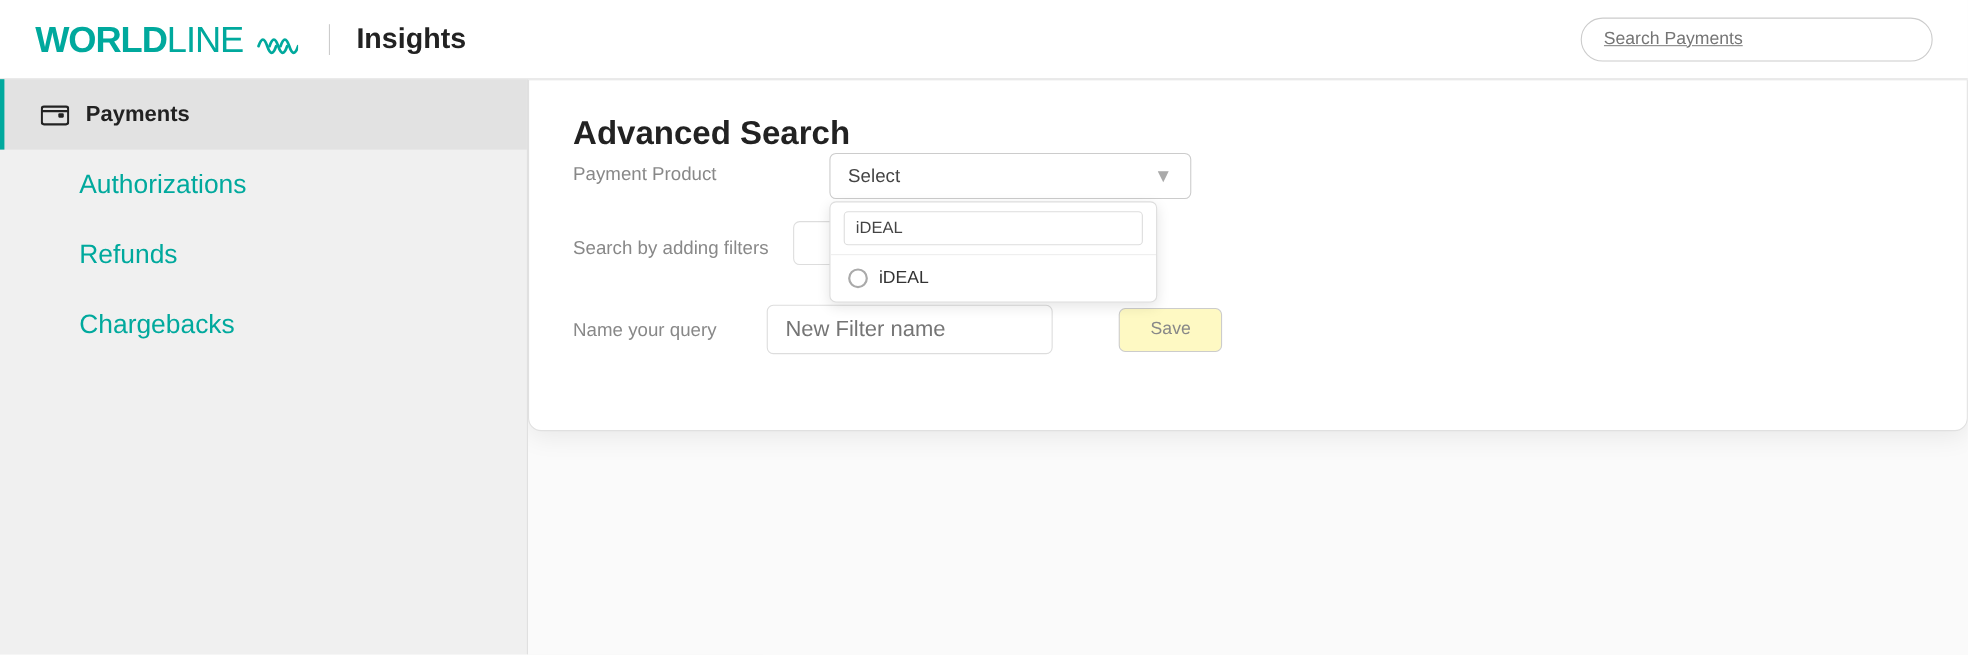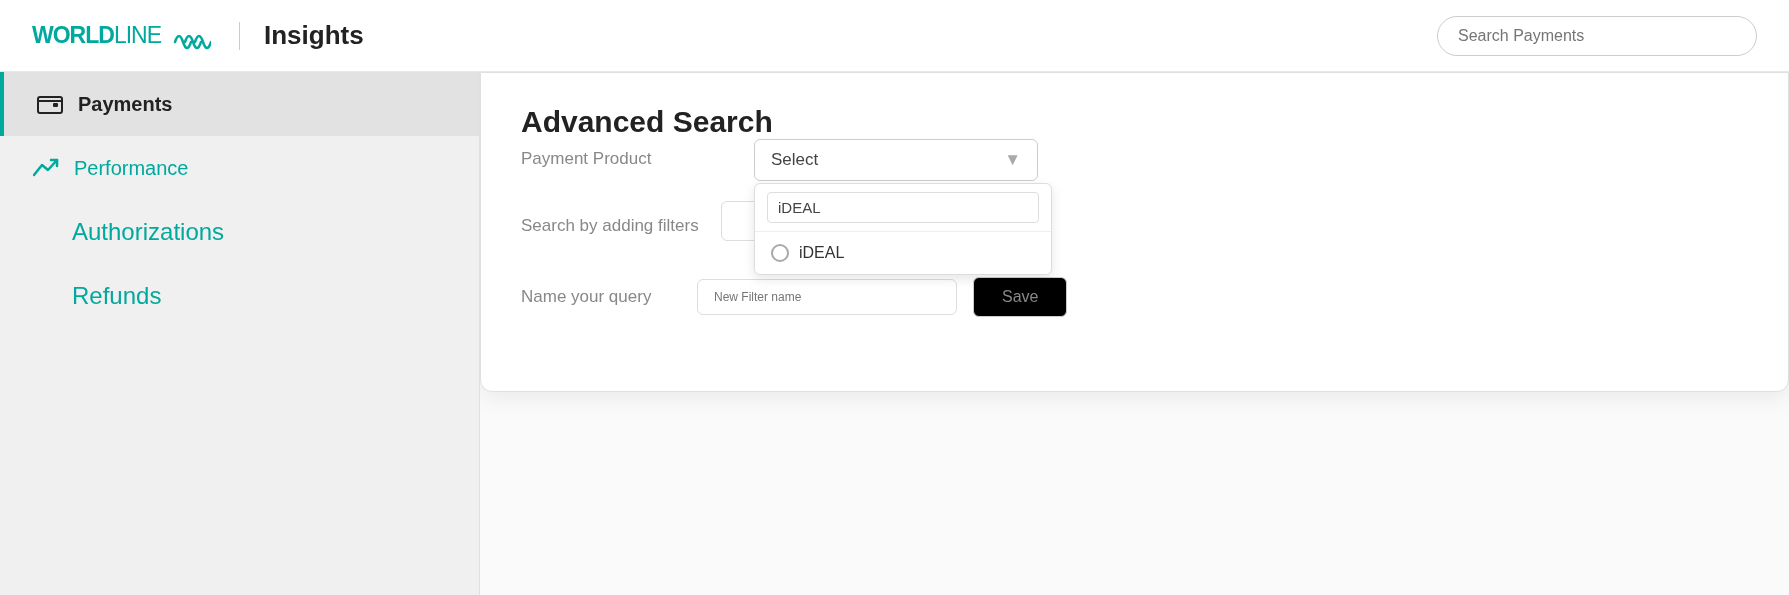--- a/index.html
+++ b/index.html
@@ -13,21 +13,21 @@
       padding: 0 32px;
       height: 72px;
       border-bottom: 1px solid #e8e8e8;
     }
     .logo-wordline {
       display: flex;
       align-items: center;
       gap: 8px;
     }
     .logo-text {
-      font-size: 23px;
+      font-size: 33px;
       font-weight: 900;
       color: #00a99d;
       letter-spacing: -1px;
     }
     .logo-waves {
       display: flex;
       align-items: flex-end;
       gap: 2px;
       margin: 0 4px;
     }
@@ -48,20 +48,21 @@
     }
     .header-search input {
       border: 1.5px solid #ccc;
       border-radius: 24px;
       padding: 10px 20px;
       font-size: 16px;
       width: 320px;
       outline: none;
       color: #888;
       background: #fff;
+      text-decoration: underline;
     }
 
     
     .main-layout {
       display: flex;
       height: calc(595px - 72px);
     }
 
     
     .sidebar {
@@ -191,21 +192,21 @@
     }
     .adv-select-container {
       position: relative;
       min-width: 350px;
     }
     .adv-select {
       border: 1.5px solid #ccc;
       border-radius: 6px;
       padding: 10px 16px;
       font-size: 17px;
-      width: 284px;
+      width: 329px;
       color: #444;
       background: #fff;
       cursor: pointer;
       display: flex;
       align-items: center;
       justify-content: space-between;
     }
     .adv-dropdown {
       position: absolute;
       top: calc(100% + 2px);
@@ -270,33 +271,34 @@
     }
     .adv-name-label {
       font-size: 17px;
       color: #888;
       min-width: 160px;
     }
     .adv-name-input {
       border: 1.5px solid #ddd;
       border-radius: 6px;
       padding: 10px 16px;
-      font-size: 12px;
+      font-size: 20px;
       width: 260px;
       color: #bbb;
       background: #fff;
     }
     .adv-save-btn {
       border: 1.5px solid #ccc;
       border-radius: 6px;
       padding: 10px 28px;
       font-size: 16px;
       color: #888;
-      background: #000000;
+      background: #fef9c3;
       cursor: pointer;
+      margin-left: 44px;
     }
   </style>
 </head>
 <body>
 
 <div class="header">
   <div class="logo-wordline">
     <span class="logo-text">
       <span>WORLD</span><span style="font-weight:300;">LINE</span>
     </span>
@@ -324,38 +326,32 @@
       <span class="sidebar-icon">
         <svg width="26" height="22" viewBox="0 0 26 22" fill="none">
           <rect x="1" y="4" width="24" height="16" rx="2" stroke="#222" stroke-width="2" fill="none"></rect>
           <rect x="16" y="10" width="5" height="4" rx="1" fill="#222"></rect>
           <path d="M1 8h24" stroke="#222" stroke-width="2"></path>
         </svg>
       </span>
       <span class="sidebar-label">Payments</span>
     </div>
 
-    <div class="sidebar-item">
-      <span class="sidebar-icon">
-        <svg width="26" height="22" viewBox="0 0 26 22" fill="none">
-          <polyline points="1,18 9,8 15,13 24,3" stroke="#00a99d" stroke-width="2.5" fill="none" stroke-linecap="round" stroke-linejoin="round"></polyline>
-          <polyline points="18,3 24,3 24,9" stroke="#00a99d" stroke-width="2.5" fill="none" stroke-linecap="round" stroke-linejoin="round"></polyline>
-        </svg>
-      </span>
-      <span>Performance</span>
-    </div>
 
     <div class="sidebar-item sub">
       <span>Authorizations</span>
     </div>
 
     <div class="sidebar-item sub">
       <span>Refunds</span>
     </div>
 
+    <div class="sidebar-item sub">
+      <span>Chargebacks</span>
+    </div>
   </div>
 
   <div class="content">
     <div class="page-title">Payments</div>
 
     <div class="table-container">
       <div class="showing-text">Showing 1 to 10 of 125,458,6...</div>
       <div class="table-header">
         <div class="table-col-header">
           <span>Merchant ID</span>

